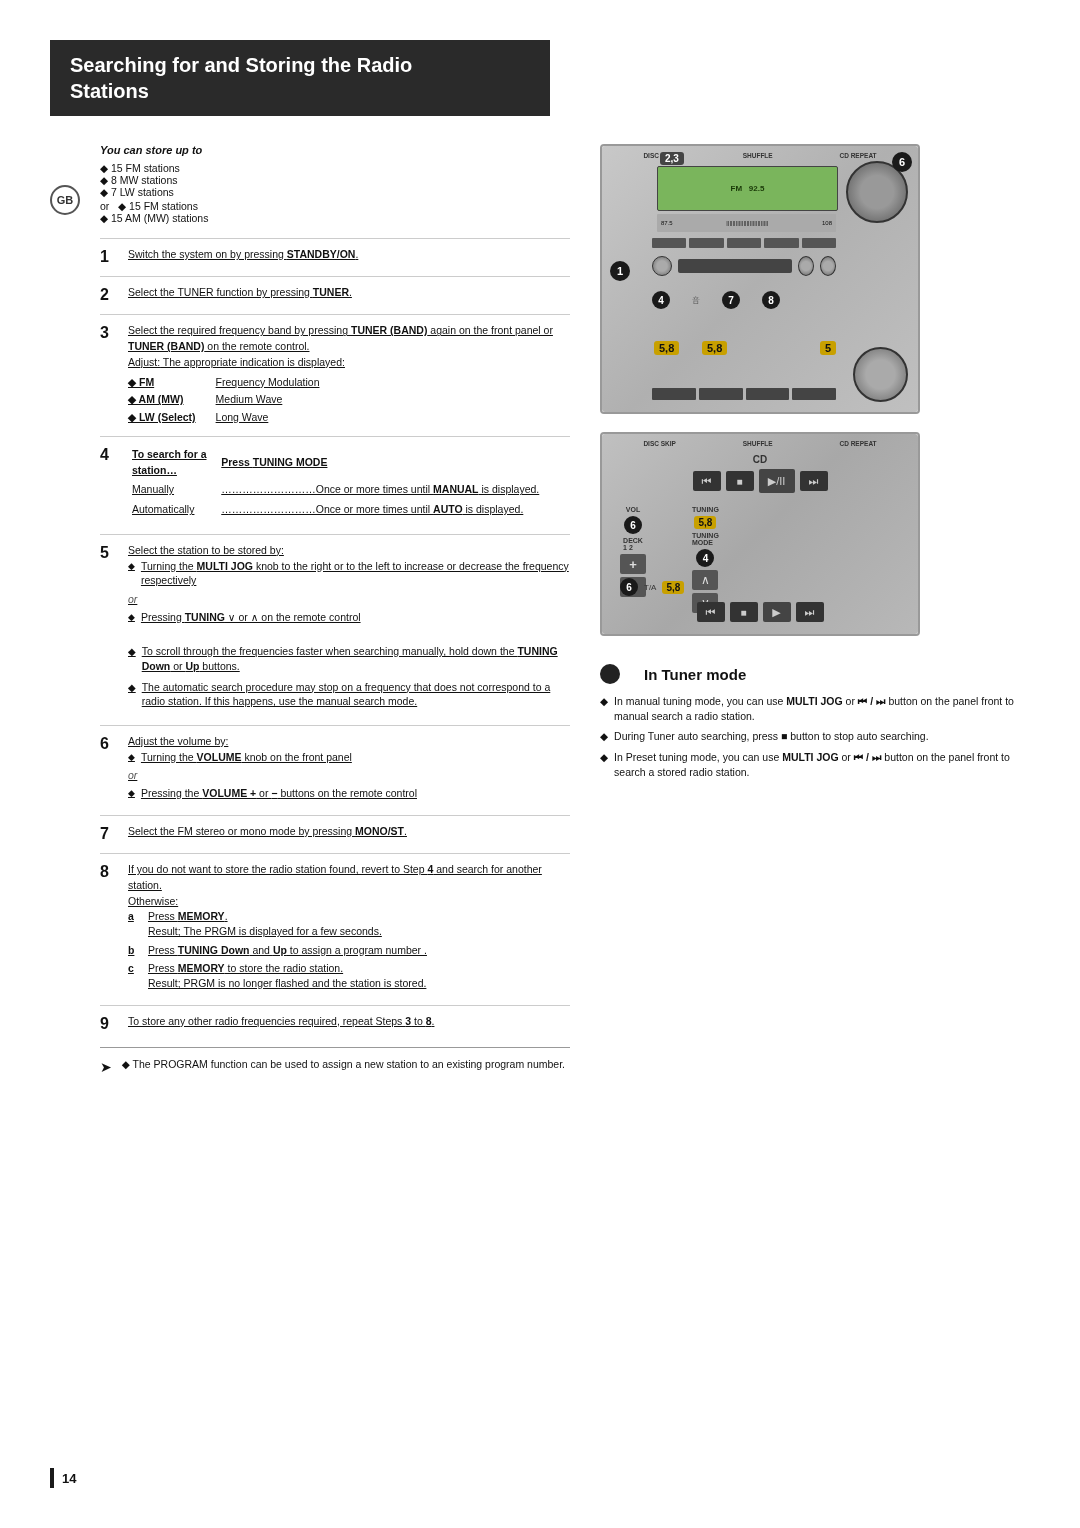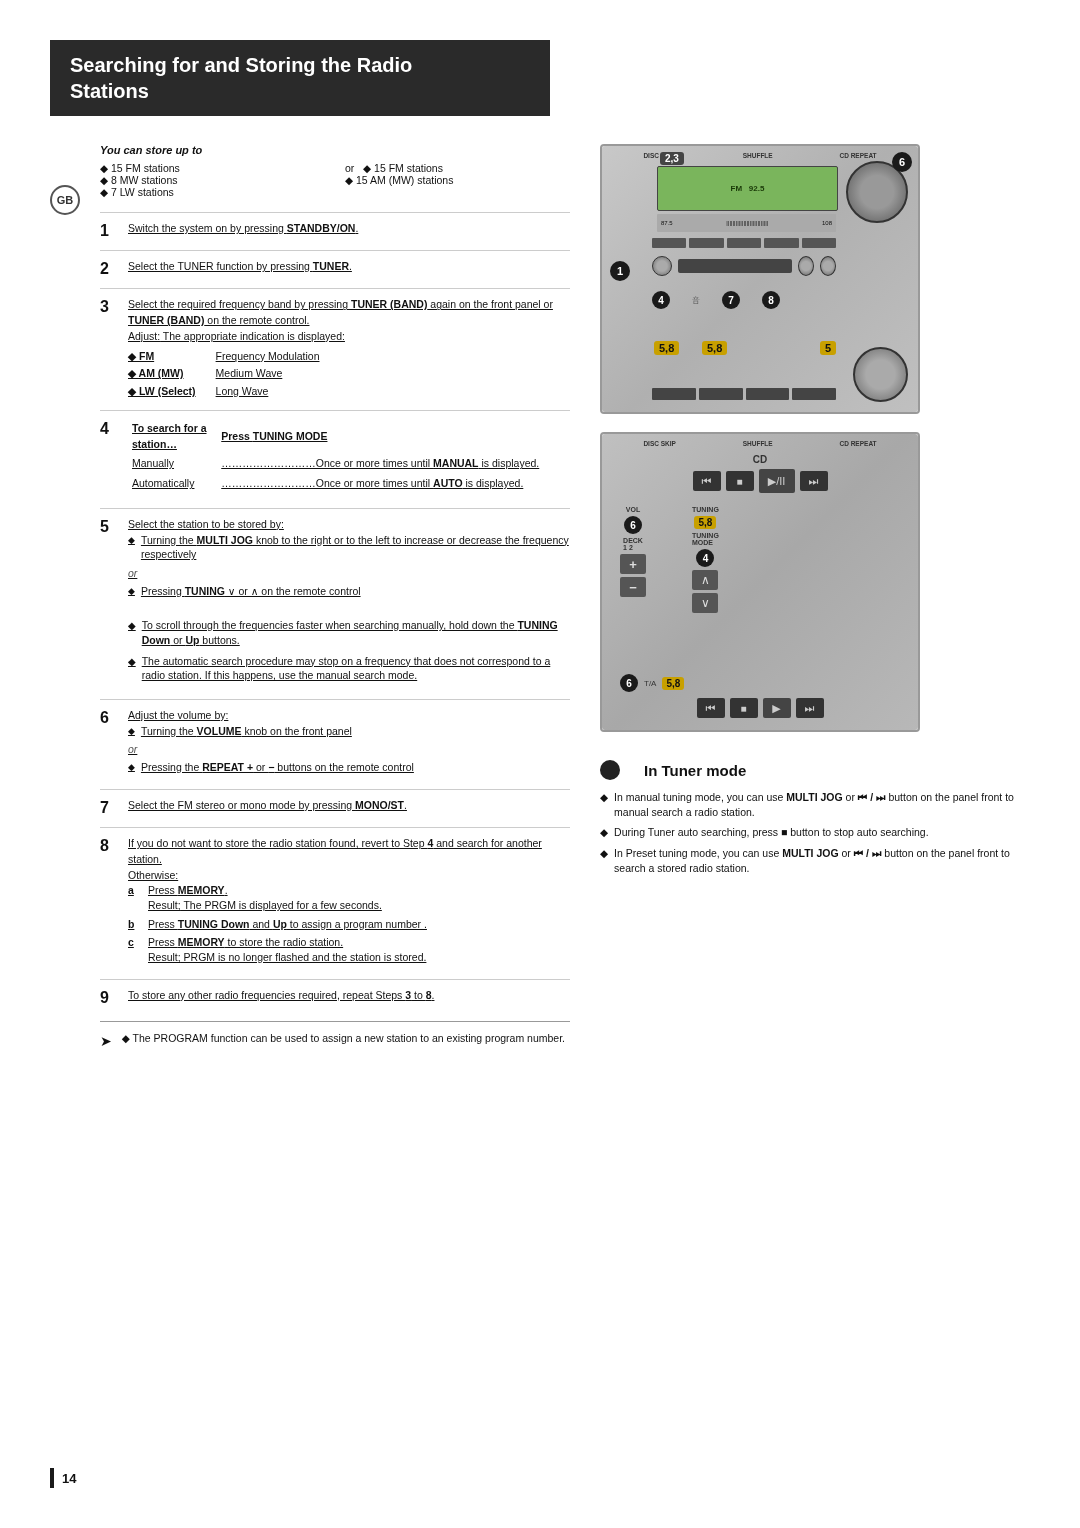--- a/index.html
+++ b/index.html
@@ -66,21 +66,21 @@
       margin-bottom: 14px;
     }
     .store-up-title {
       font-weight: bold;
       font-size: 11px;
       margin-bottom: 6px;
       font-style: italic;
     }
     .store-up-grid {
       display: grid;
-      grid-template-columns: 1fr 1fr;
+      grid-template-columns: 1fr;
       gap: 2px 20px;
       font-size: 10.5px;
     }
     .bullet-item {
       display: flex;
       align-items: flex-start;
       gap: 5px;
     }
     .bullet-diamond {
       font-size: 9px;
@@ -187,21 +187,21 @@
       height: 270px;
       position: relative;
       margin-bottom: 18px;
       overflow: hidden;
     }
     .device-bottom {
       border: 2px solid #999;
       border-radius: 4px;
       background: #e8e8e8;
       width: 320px;
-      height: 300px;
+      height: 204px;
       position: relative;
       overflow: hidden;
     }
 
     
     .device-panel {
       position: absolute;
       inset: 0;
       background: linear-gradient(135deg, #c8c8c8 0%, #b0b0b0 50%, #c0c0c0 100%);
       border-radius: 3px;
@@ -394,21 +394,21 @@
           <div class="step-num">6</div>
           <div class="step-content">
             Adjust the volume by:
             <div class="sub-bullet">
               <span class="bullet-diamond">◆</span>
               <span>Turning the <b>VOLUME</b> knob on the front panel</span>
             </div>
             <div class="or-line">or</div>
             <div class="sub-bullet">
               <span class="bullet-diamond">◆</span>
-              <span>Pressing the <b>REPEAT +</b> or <b>−</b> buttons on the remote control</span>
+              <span>Pressing the <b>VOLUME +</b> or <b>−</b> buttons on the remote control</span>
             </div>
           </div>
         </div>
 
         <div class="step-row">
           <div class="step-num">7</div>
           <div class="step-content">
             Select the FM stereo or mono mode by pressing <b>MONO/ST</b>.
           </div>
         </div>

